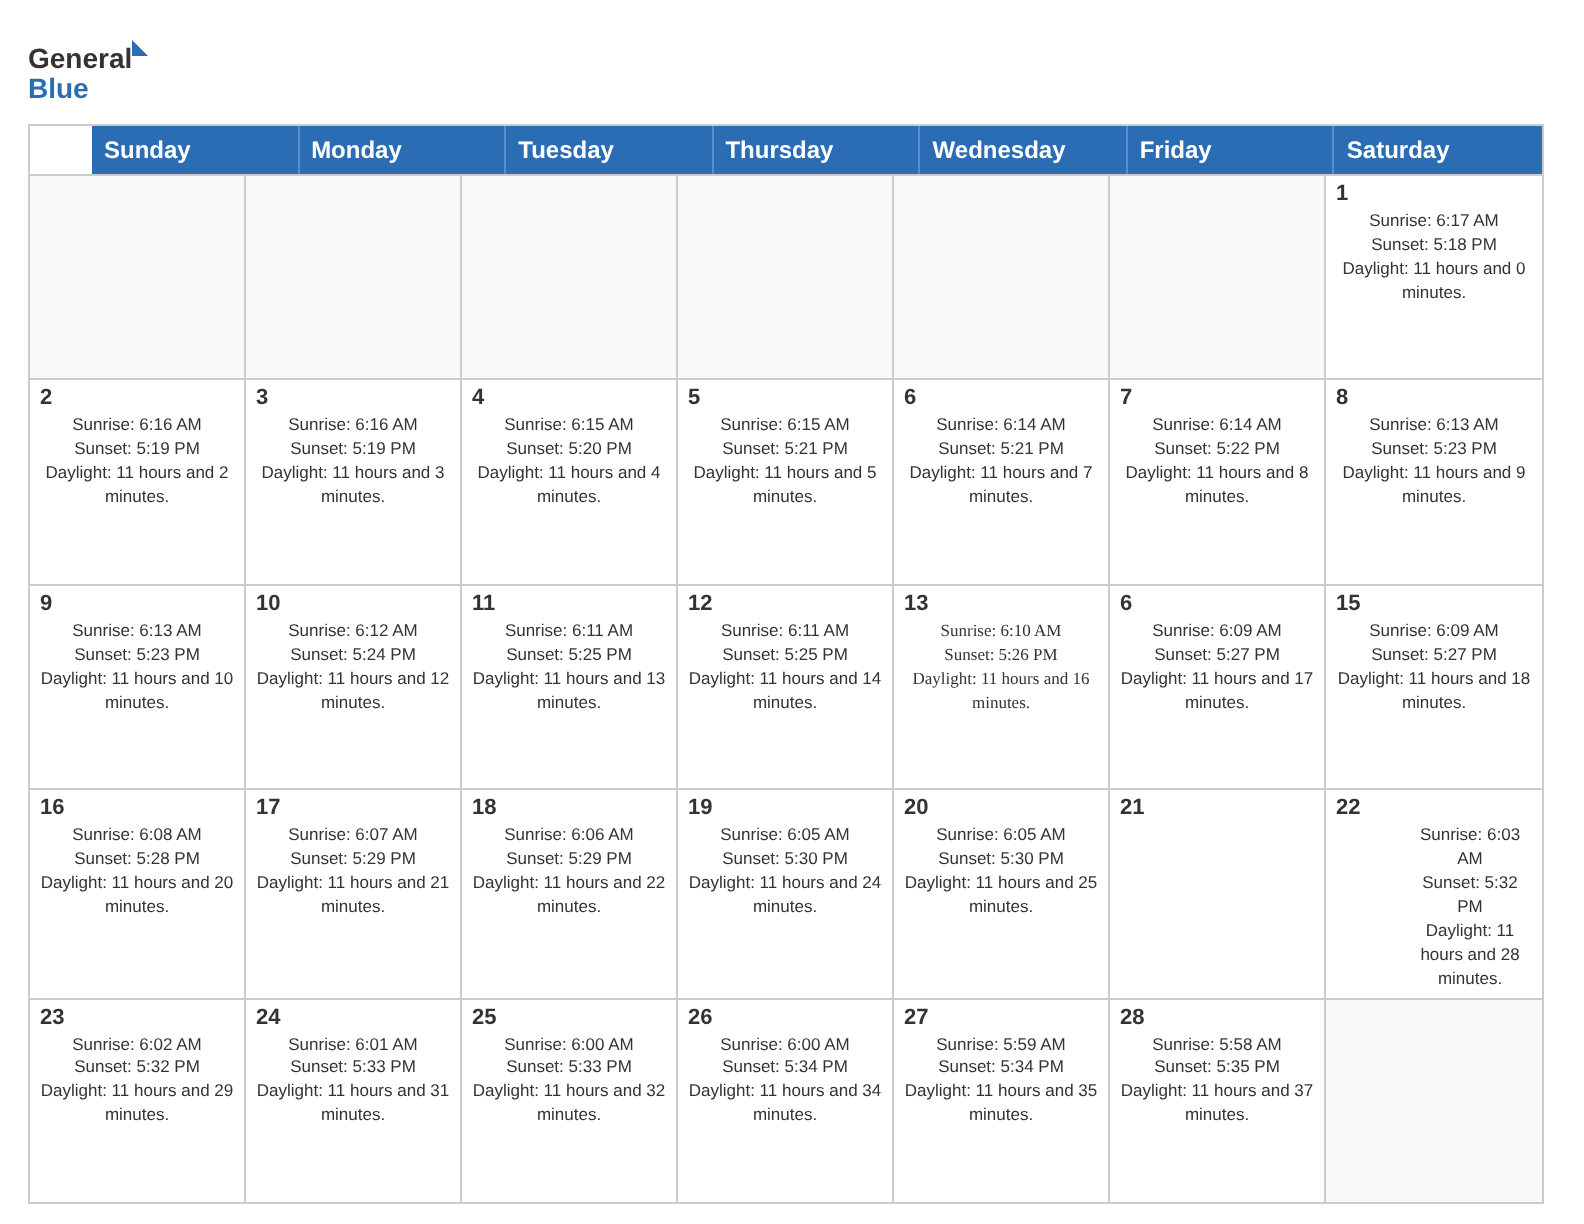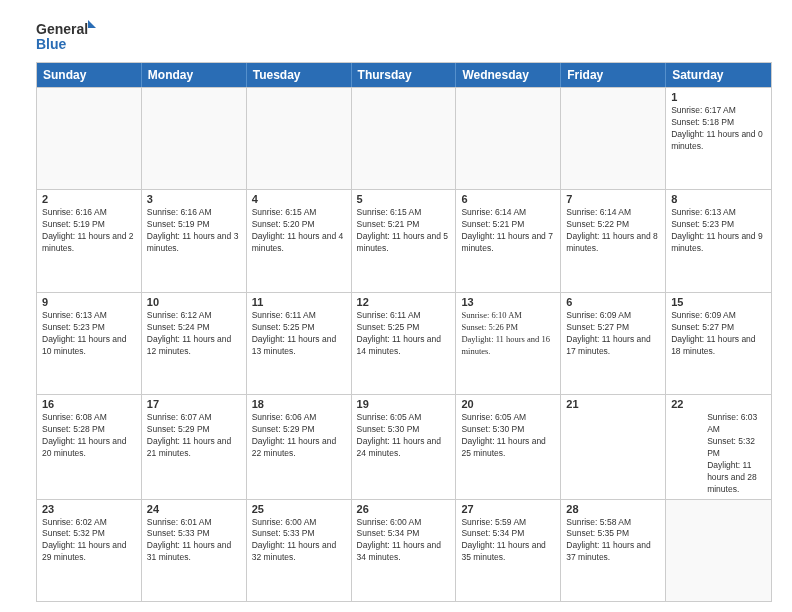--- a/index.html
+++ b/index.html
@@ -6,21 +6,21 @@
     body {
       font-family: Arial, sans-serif;
       background: #fff;
       width: 792px;
       height: 612px;
       overflow: hidden;
     }
     .page {
       width: 792px;
       height: 612px;
-      padding: 18px 20px 10px 36px;
+      padding: 18px 20px 10px 14px;
       display: flex;
       flex-direction: column;
     }
     .header {
       display: flex;
       justify-content: space-between;
       align-items: flex-start;
       margin-bottom: 6px;
     }
     .logo {
@@ -44,20 +44,21 @@
     .calendar {
       flex: 1;
       border: 1px solid #ccc;
       display: flex;
       flex-direction: column;
     }
     .cal-header-row {
       display: grid;
       grid-template-columns: repeat(7, 1fr);
       background: #2a6db5;
+      margin-left: 31px;
     }
     .cal-header-cell {
       color: #fff;
       font-size: 12px;
       font-weight: bold;
       padding: 5px 6px;
       border-right: 1px solid #5590cc;
     }
     .cal-header-cell:last-child { border-right: none; }
     .cal-body {
@@ -85,20 +86,21 @@
     .cell-day {
       font-size: 11px;
       font-weight: bold;
       color: #333;
       margin-bottom: 2px;
     }
     .cell-info {
       font-size: 8.5px;
       color: #333;
       line-height: 1.4;
+      text-align: center;
     }
   </style>
 </head>
 <body>
 
 <div class="page">
   <div class="header">
     <div class="logo">
   <svg width="60" height="38" viewBox="0 0 60 38">
     <text x="0" y="16" font-size="14" font-weight="bold" font-family="Arial" fill="#333">General</text>

